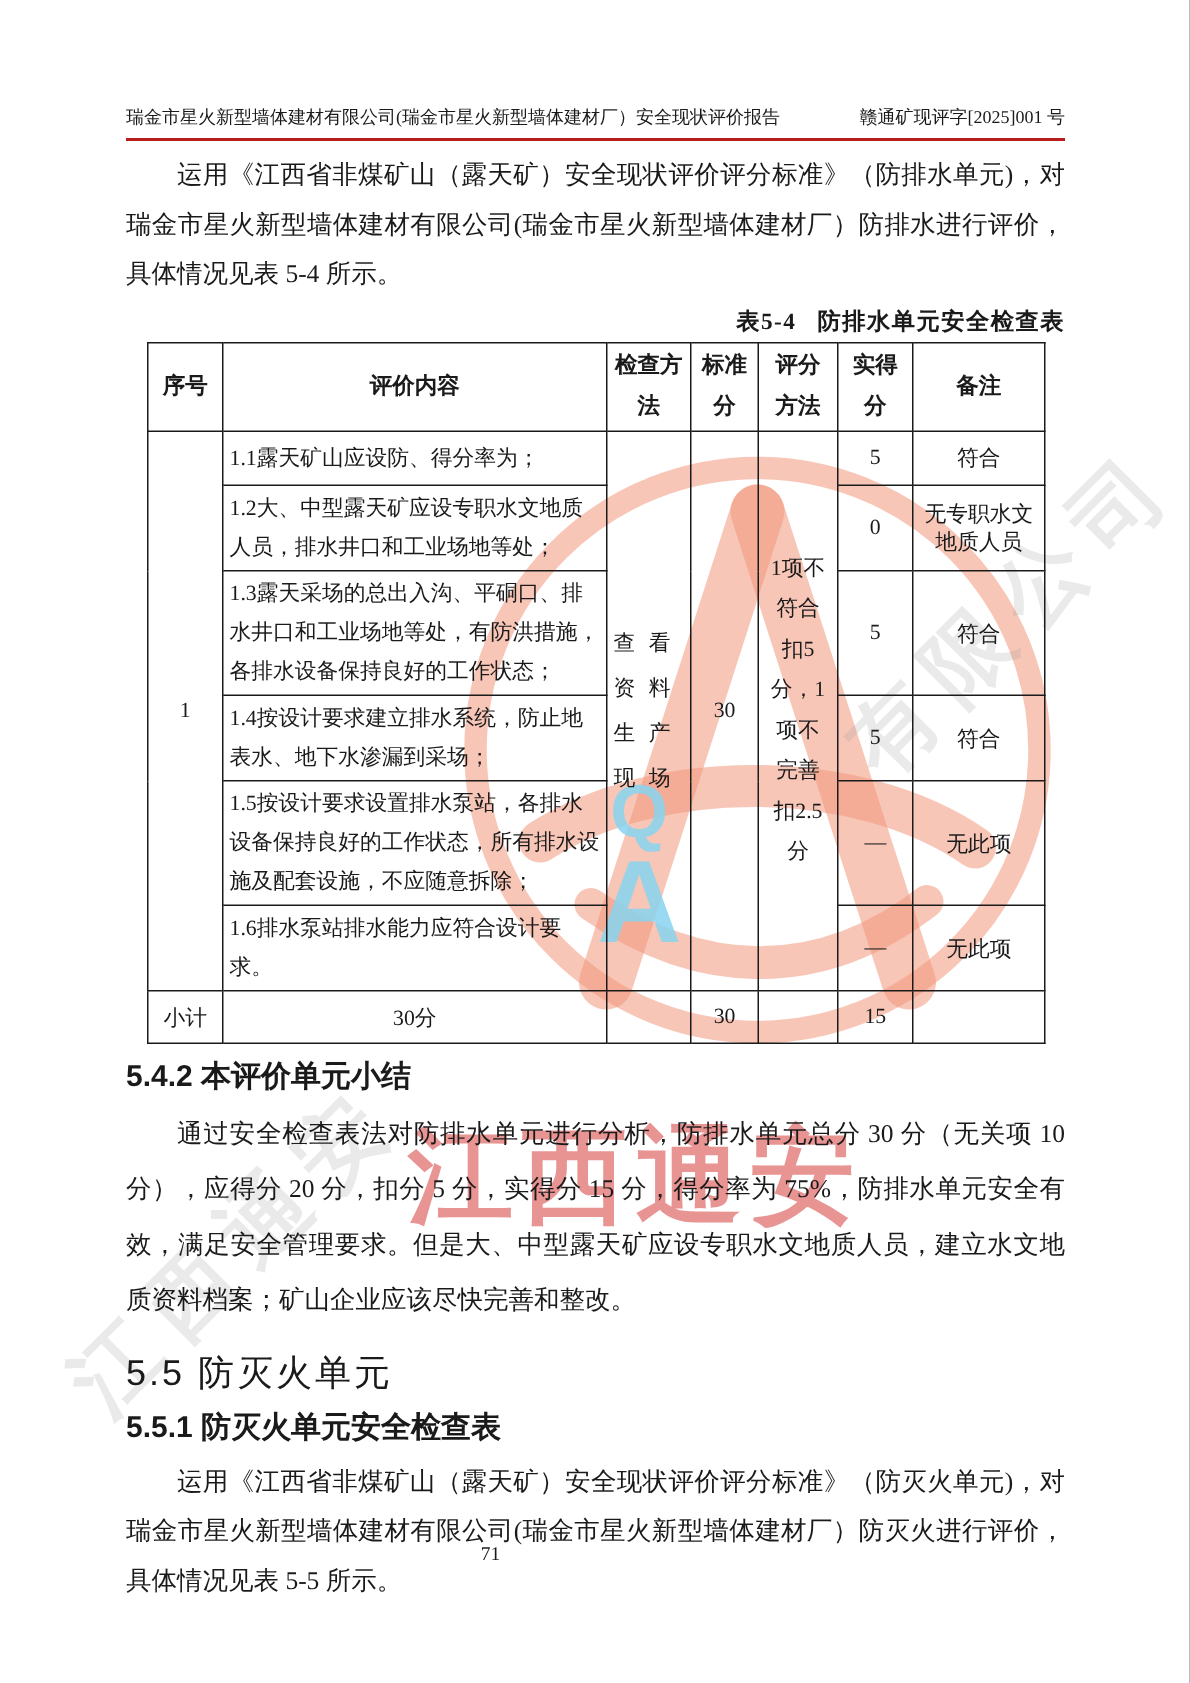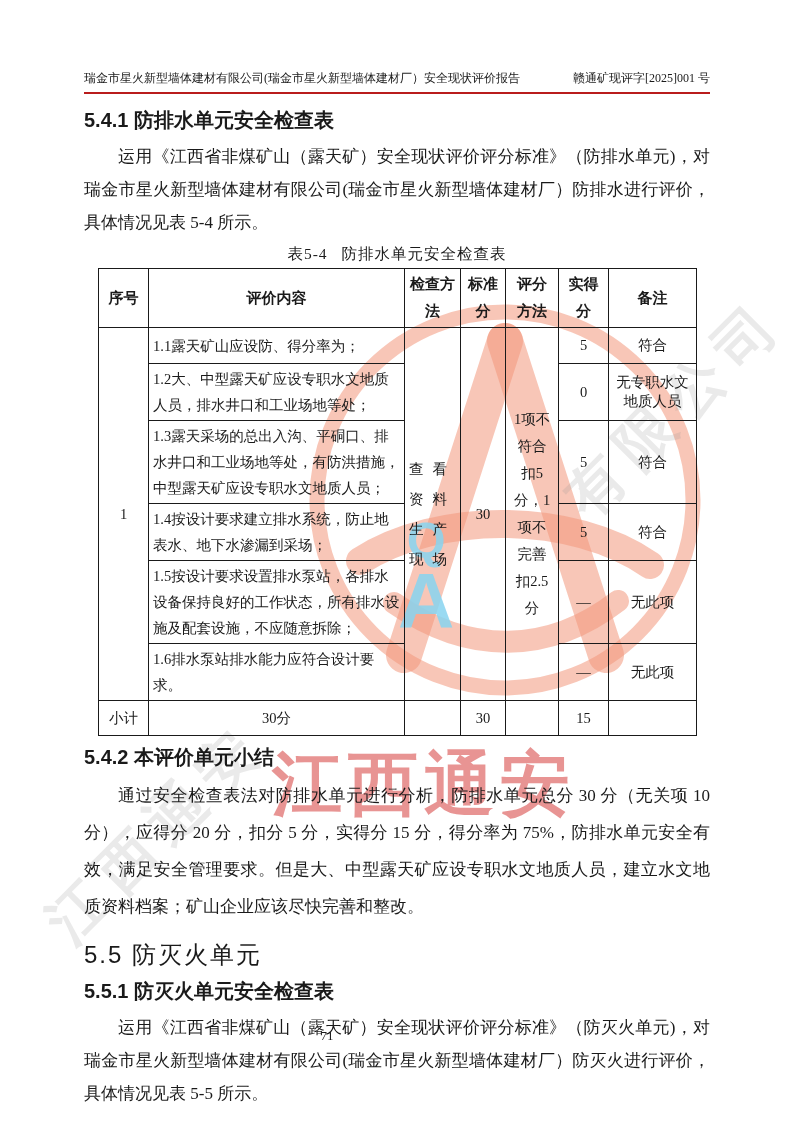--- a/index.html
+++ b/index.html
@@ -47,21 +47,21 @@
   .h-main{
     font-family:"Liberation Sans","DejaVu Sans",sans-serif;
     font-size:24px;font-weight:normal;letter-spacing:2px;margin:14px 0 0 0;
   }
   .para{
     font-size:17px;line-height:33px;text-align:justify;
     text-indent:2em;margin:6px 0 0 0;
   }
   .para.wide{line-height:37px;}
   .tbl-title{
-    text-align:center;font-weight:normal;font-size:15.5px;margin:5px 0 3px 0;
+    text-align:right;font-weight:bold;font-size:15.5px;margin:5px 0 3px 0;
     letter-spacing:1px;
   }
   .tbl-title .gap{display:inline-block;width:14px;}
   
   table.doc-table{
     border-collapse:collapse;table-layout:fixed;width:598px;margin-left:14px;
     font-size:14.5px;background:transparent;
   }
   .doc-table th,.doc-table td{
     border:1px solid #1a1a1a;padding:2px 4px;vertical-align:middle;
@@ -112,21 +112,20 @@
     <div class="wm-red">江西通安</div>
   </div>
 
   <div class="content">
 
     <div class="doc-header">
       <span>瑞金市星火新型墙体建材有限公司(瑞金市星火新型墙体建材厂）安全现状评价报告</span>
       <span>赣通矿现评字[2025]001 号</span>
     </div>
 
-    <div class="h-sub">5.4.1 防排水单元安全检查表</div>
 
     <p class="para">运用《江西省非煤矿山（露天矿）安全现状评价评分标准》（防排水单元)，对瑞金市星火新型墙体建材有限公司(瑞金市星火新型墙体建材厂）防排水进行评价，具体情况见表 5-4 所示。</p>
 
     <div class="tbl-title"><span>表5-4</span><span class="gap"></span><span>防排水单元安全检查表</span></div>
 
     <table class="doc-table">
       <colgroup>
         <col style="width:50px">
           <col style="width:256px">
           <col style="width:56px">
@@ -153,21 +152,21 @@
         <td class="score-method" rowspan="6">1项不符合扣5分，1项不完善扣2.5分</td>
         <td class="c-mid">5</td>
         <td class="c-mid">符合</td>
       </tr>
       <tr>
         <td class="c-left">1.2大、中型露天矿应设专职水文地质人员，排水井口和工业场地等处；</td>
         <td class="c-mid">0</td>
         <td class="c-mid">无专职水文地质人员</td>
       </tr>
       <tr>
-        <td class="c-left">1.3露天采场的总出入沟、平硐口、排水井口和工业场地等处，有防洪措施，中型露天矿应设专职水文地质人员；</td>
+        <td class="c-left">1.3露天采场的总出入沟、平硐口、排水井口和工业场地等处，有防洪措施，各排水设备保持良好的工作状态；</td>
         <td class="c-mid">5</td>
         <td class="c-mid">符合</td>
       </tr>
       <tr>
         <td class="c-left">1.4按设计要求建立排水系统，防止地表水、地下水渗漏到采场；</td>
         <td class="c-mid">5</td>
         <td class="c-mid">符合</td>
       </tr>
       <tr>
         <td class="c-left">1.5按设计要求设置排水泵站，各排水设备保持良好的工作状态，所有排水设施及配套设施，不应随意拆除；</td>

